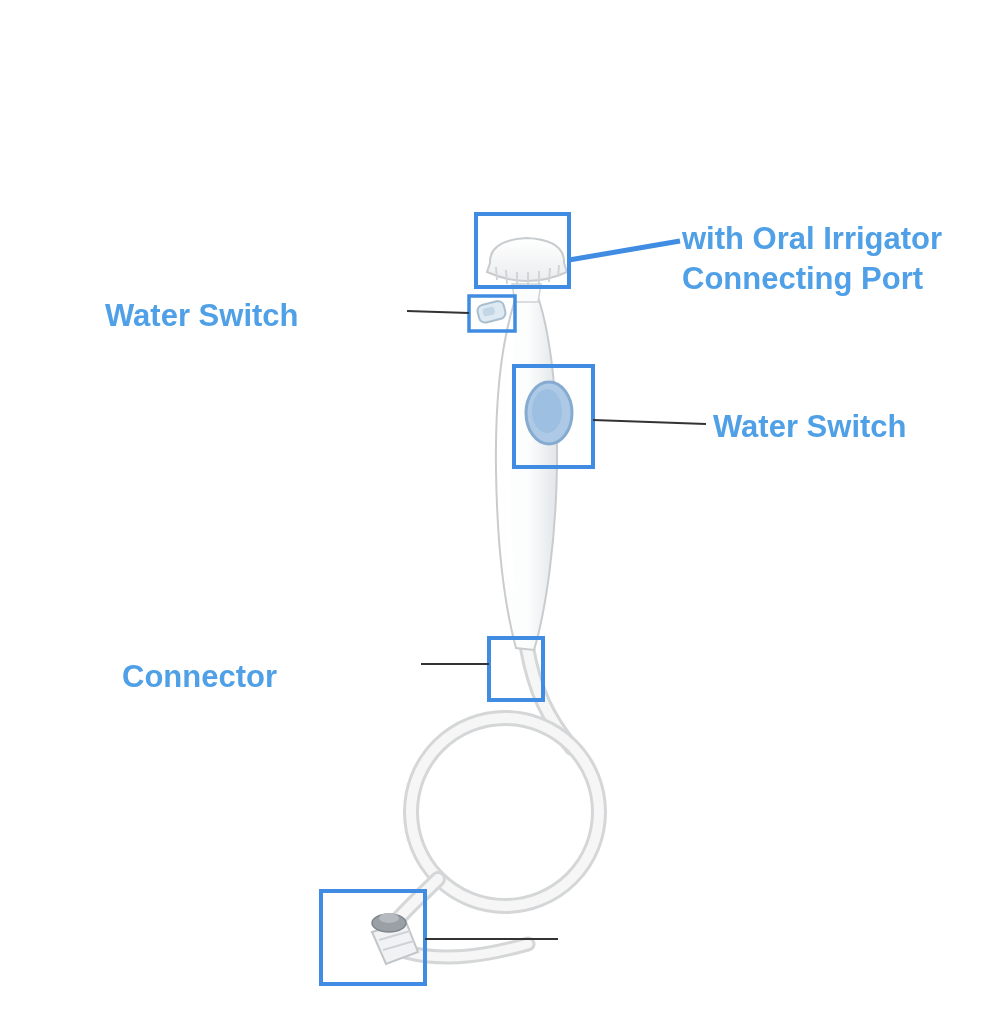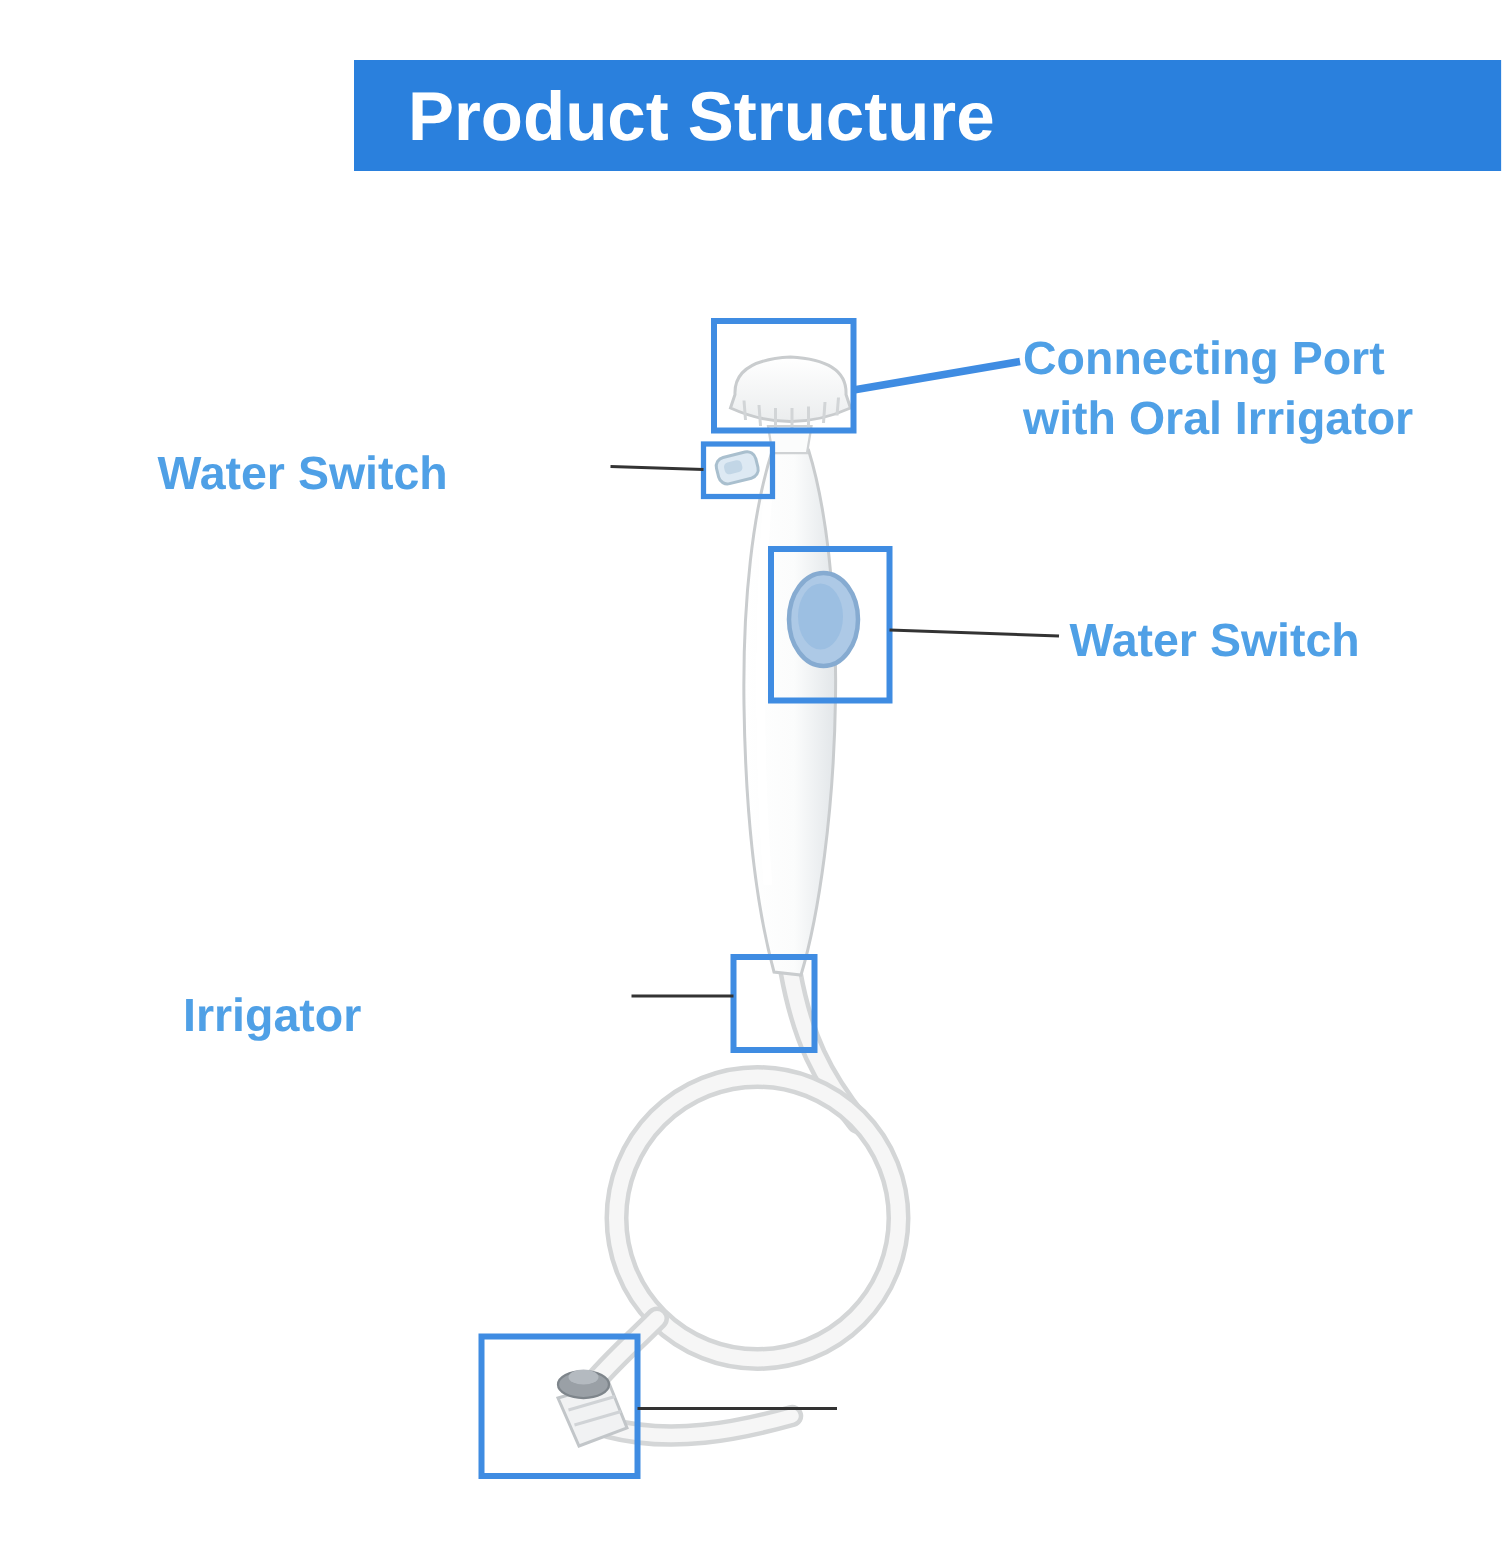--- a/index.html
+++ b/index.html
@@ -42,23 +42,20 @@
     line-height: 40px;
   }
   .label-multiline { white-space: normal; }
   .label-bottom { font-size: 32px; }
 </style>
 </head>
 <body>
 
 <div class="canvas">
 
-  <div class="header">
-    <span class="title">Product Structure</span>
-  </div>
 
   <svg class="illustration" width="1001" height="1027" viewBox="0 0 1001 1027">
     <defs>
       <linearGradient id="bodyGrad" x1="0" y1="0" x2="1" y2="0">
         <stop offset="0" stop-color="#ffffff"></stop>
         <stop offset="0.55" stop-color="#fbfcfc"></stop>
         <stop offset="1" stop-color="#e2e6e9"></stop>
       </linearGradient>
       <linearGradient id="capGrad" x1="0" y1="0" x2="0" y2="1">
         <stop offset="0" stop-color="#ffffff"></stop>
@@ -135,24 +132,24 @@
     <g>
       <line x1="569" y1="260" x2="680" y2="241" stroke="#3f8ce2" stroke-width="5"></line>
       <line x1="407" y1="311" x2="469" y2="313" stroke="#333333" stroke-width="2"></line>
       <line x1="593" y1="420" x2="706" y2="424" stroke="#333333" stroke-width="2"></line>
       <line x1="421" y1="664" x2="489" y2="664" stroke="#333333" stroke-width="2"></line>
       <line x1="425" y1="939" x2="558" y2="939" stroke="#333333" stroke-width="2"></line>
     </g>
   </svg>
 
   <div class="label label-multiline" style="left:682px; top:219px; width:320px;">
+    <div>with Oral Irrigator</div>
     <div>Connecting Port</div>
-    <div>with Oral Irrigator</div>
   </div>
 
   <div class="label" style="left:105px; top:296px;">Water Switch</div>
 
   <div class="label" style="left:713px; top:407px;">Water Switch</div>
 
-  <div class="label" style="left:122px; top:657px;">Irrigator</div>
+  <div class="label" style="left:122px; top:657px;">Connector</div>
 
 
 </div>
 
 </body></html>

